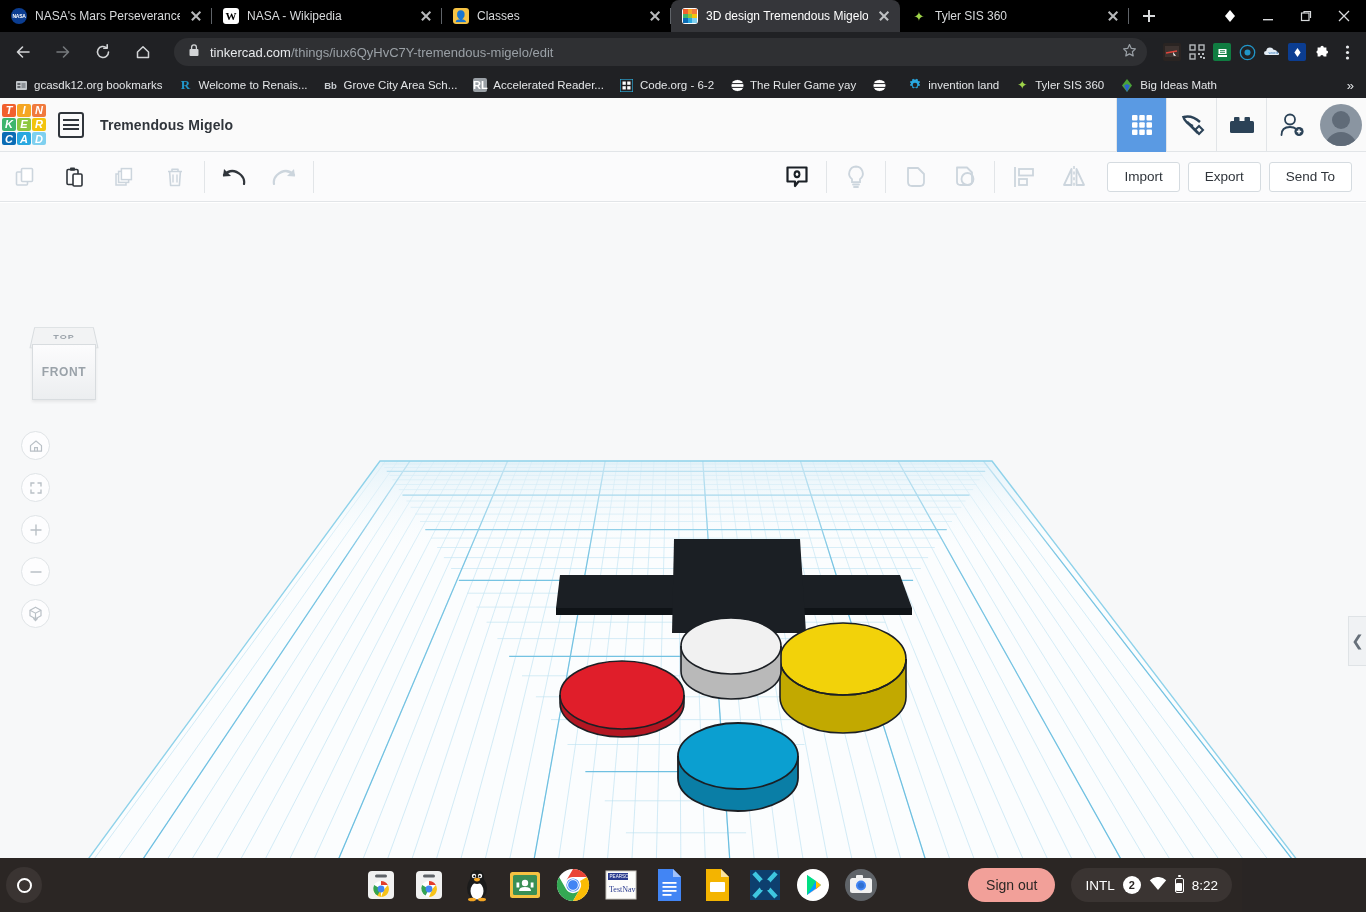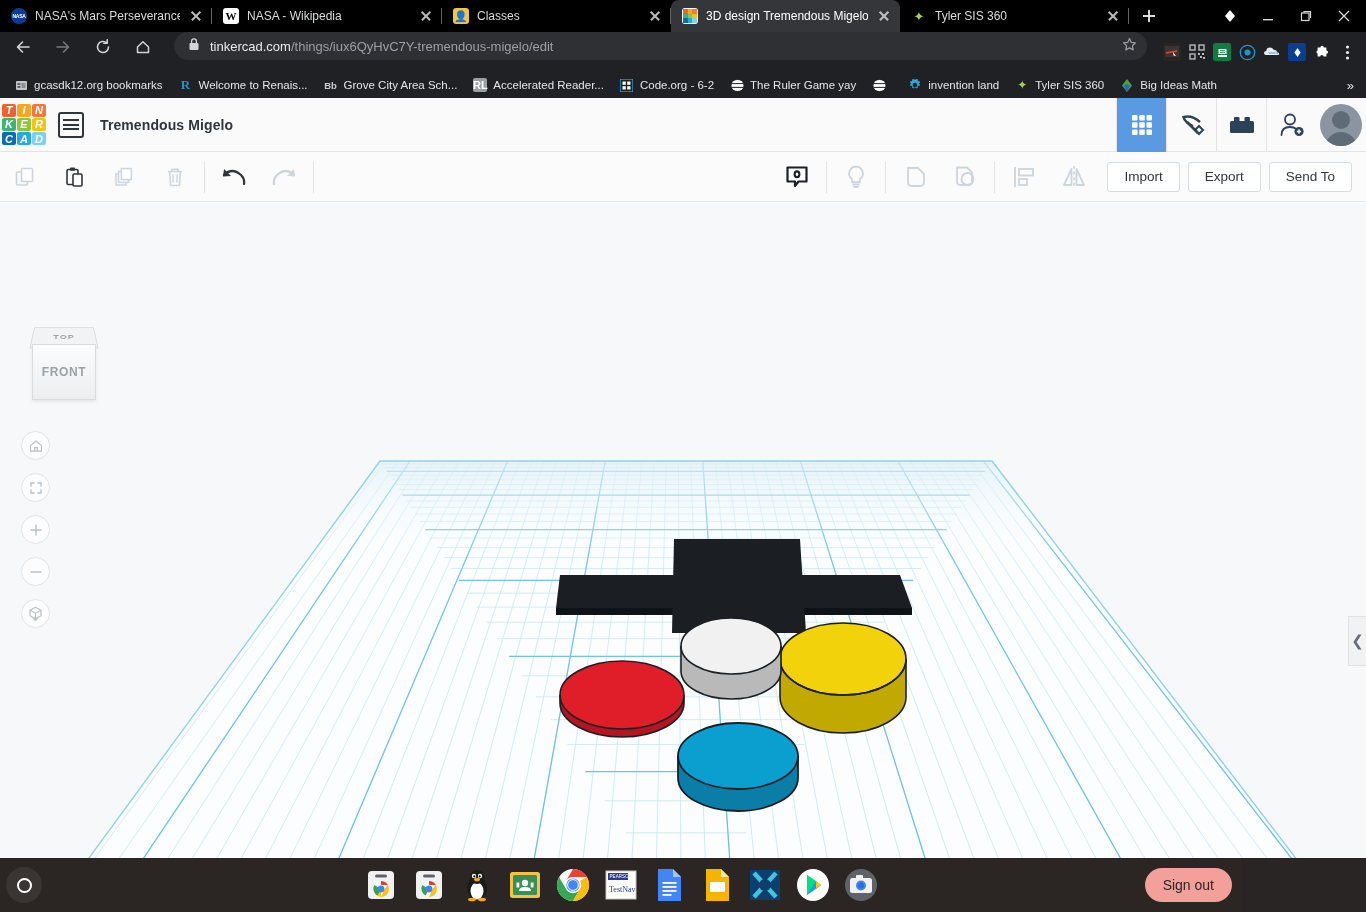--- a/index.html
+++ b/index.html
@@ -39,21 +39,21 @@
   .tink-mini i { display:block; }
 
   .newtab { width:28px; height:28px; margin:0 4px 2px 6px; position:relative; }
   .newtab:before,.newtab:after{content:"";position:absolute;background:#d8dadc;}
   .newtab:before{left:8px;top:13.2px;width:12px;height:1.6px;}
   .newtab:after{left:13.2px;top:8px;width:1.6px;height:12px;}
 
   .winctl { margin-left:auto; display:flex; align-items:center; height:32px; padding-right:4px; gap:2px;}
   .wbtn { width:36px; height:32px; display:flex; align-items:center; justify-content:center; color:#d8dadc; font-size:12px; position:relative;}
 
-  .toolbar { height:40px; display:flex; padding:0 8px; gap:10px; background:#202124;}
+  .toolbar { height:40px; display:flex; align-items:center; padding:0 8px; gap:10px; background:#202124;}
   .navbtn { width:30px; height:30px; border-radius:50%; display:flex; align-items:center; justify-content:center; color:#d2d4d6; }
   .omnibox {
     flex:1 1 auto; height:28px; background:#2f3033; border-radius:14px;
     display:flex; align-items:center; padding:0 10px 0 14px; margin:0 6px; gap:10px; min-width:0;
   }
   .url { font-size:13px; color:#9aa0a6; white-space:nowrap; overflow:hidden; flex:1 1 auto;}
   .url b { color:#e8eaed; font-weight:normal;}
   .star { margin-left:auto; color:#9aa0a6; font-size:14px;}
   .exts { display:flex; align-items:center; gap:7px; padding-right:2px;}
   .ext { width:18px; height:18px; border-radius:2px; display:flex;align-items:center;justify-content:center; font-size:10px;}
@@ -869,14 +869,25 @@
           <rect x="6" y="10" width="22" height="15" rx="2.5" fill="#f1f1f1"></rect>
           <rect x="12" y="7" width="7" height="4" rx="1" fill="#f1f1f1"></rect>
           <circle cx="17" cy="17.5" r="5" fill="#4285f4"></circle>
           <circle cx="17" cy="17.5" r="3" fill="#2f6fd0"></circle>
         </svg>
     </div>
   </div>
 
   <div class="tray">
     <div class="signout">Sign out</div>
+    <div class="traypill">
+      <span>INTL</span>
+      <span class="badge">2</span>
+      <span>
+        <svg width="18" height="14" viewBox="0 0 18 14">
+            <path d="M9 13 L17.2 3.2 A12 12 0 0 0 0.8 3.2Z" fill="#fff"></path>
+          </svg>
+      </span>
+      <span class="batt"></span>
+      <span>8:22</span>
+    </div>
   </div>
 </div>
 
 </body></html>

